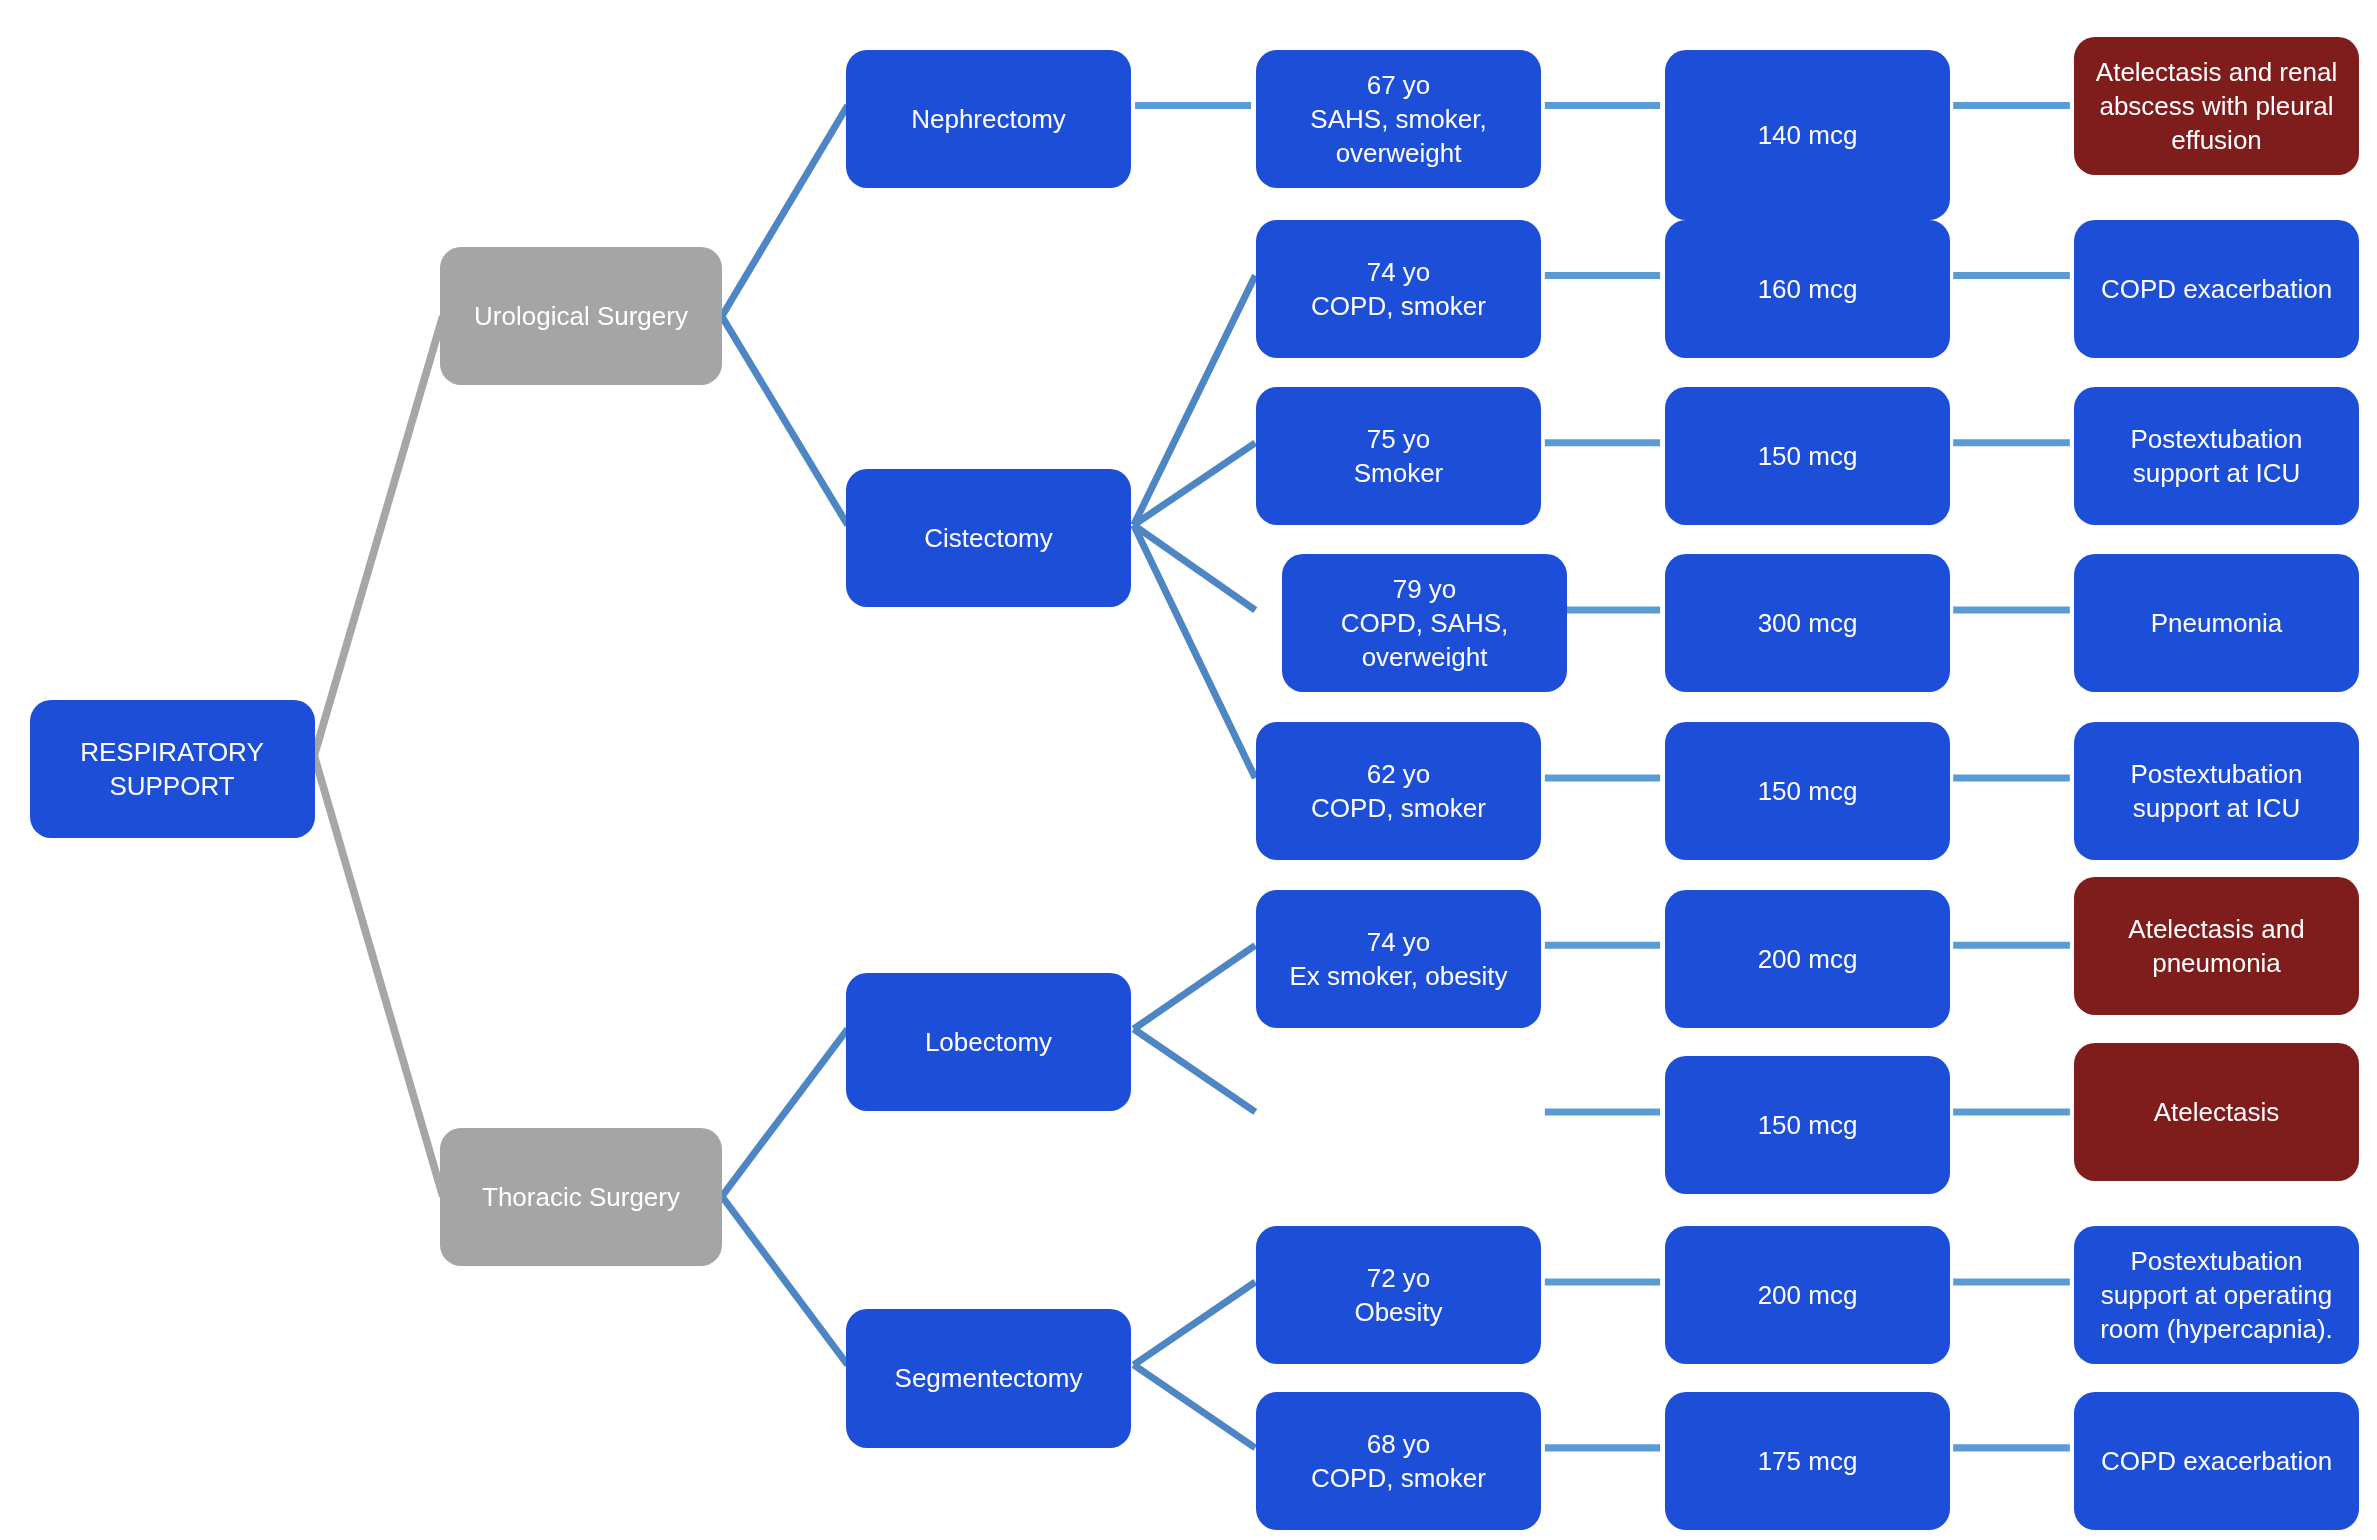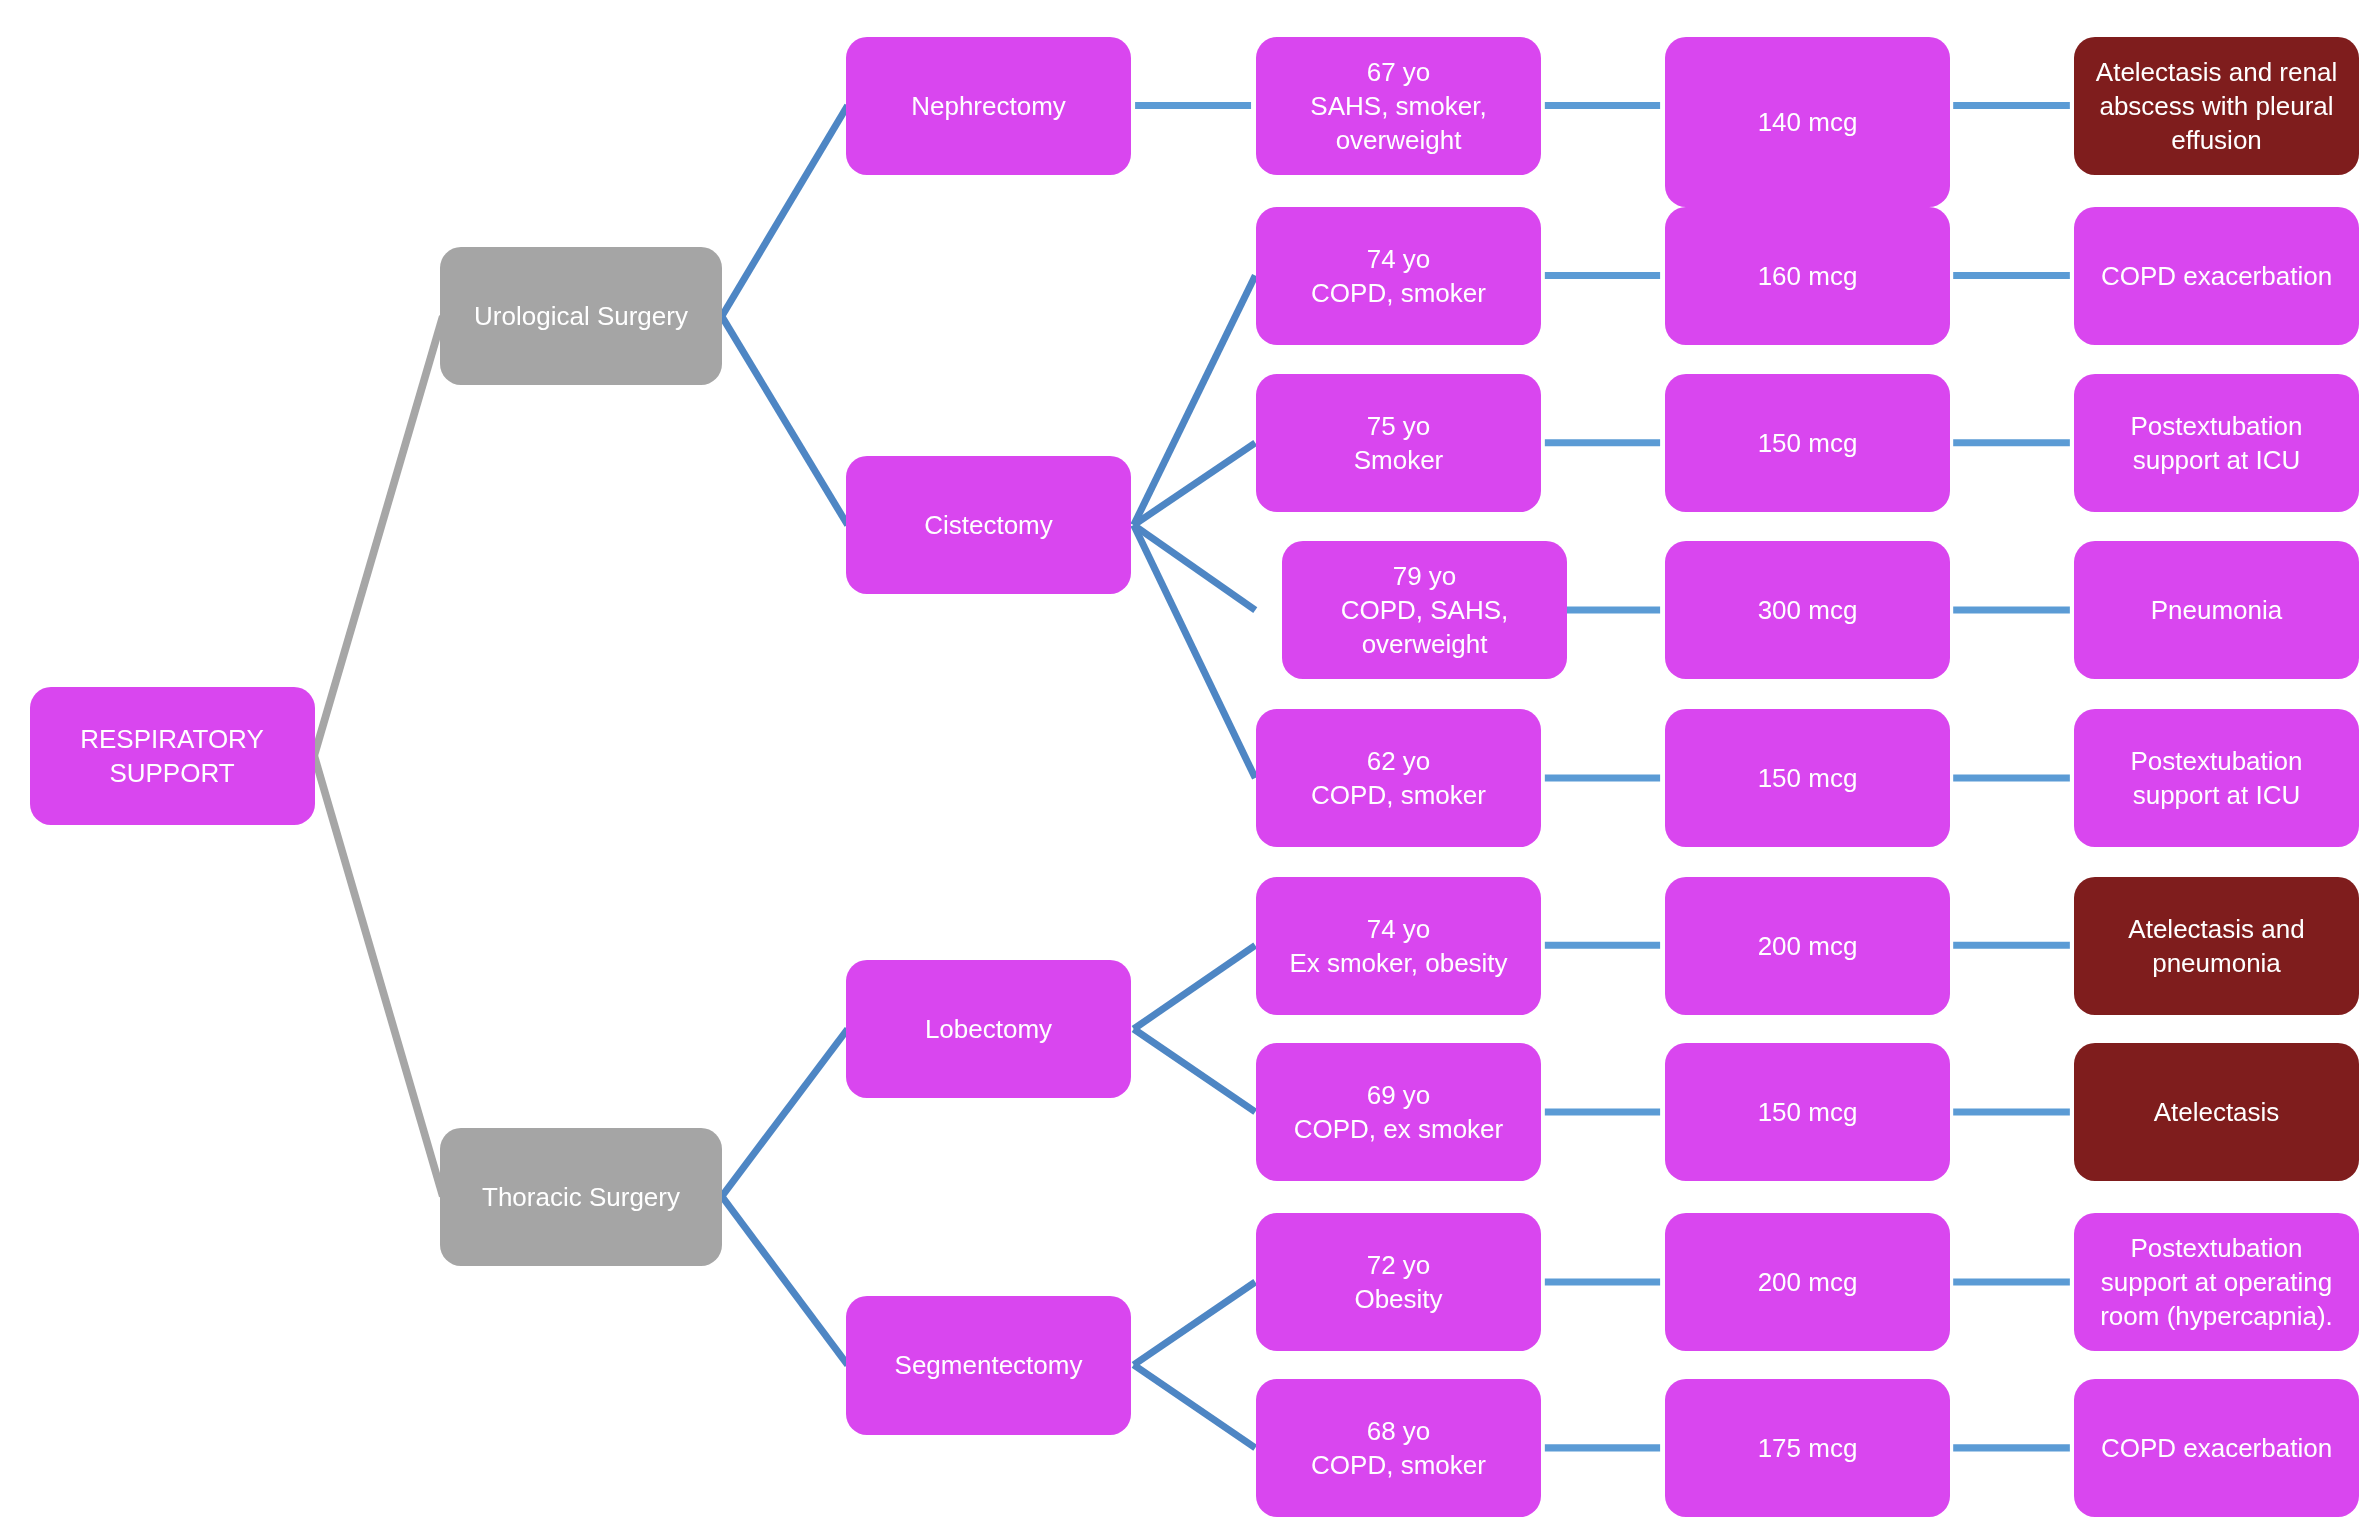--- a/index.html
+++ b/index.html
@@ -16,21 +16,21 @@
     box-sizing:border-box;
     display:flex;align-items:center;justify-content:center;
     text-align:center;
     color:#ffffff;
     font-size:26px;
     line-height:1.32;
     border-radius:21px;
     padding:5.6px 12.7px;
     white-space:pre-line;
   }
-  .blue{background:#d946ef;}
+  .blue{background:#1d4ed8;margin-top:13px;}
   .gray{background:#A5A5A5;}
   .red{background:#7f1d1d;}
 </style>
 </head>
 <body>
 
 <div id="stage">
 
   <svg class="wires" width="2377" height="1540" viewBox="0 0 3382 2191">
 
@@ -91,22 +91,20 @@
 COPD, smoker</div>
   <div class="box blue" style="left:1256px;top:374px;width:285px;height:138px">75 yo
 Smoker</div>
   <div class="box blue" style="left:1282px;top:541px;width:285px;height:138px">79 yo
 COPD, SAHS,
 overweight</div>
   <div class="box blue" style="left:1256px;top:709px;width:285px;height:138px">62 yo
 COPD, smoker</div>
   <div class="box blue" style="left:1256px;top:877px;width:285px;height:138px">74 yo
 Ex smoker, obesity</div>
-  <div class="box blue" style="left:1256px;top:1043px;width:285px;height:138px">69 yo
-COPD, ex smoker</div>
   <div class="box blue" style="left:1256px;top:1213px;width:285px;height:138px">72 yo
 Obesity</div>
   <div class="box blue" style="left:1256px;top:1379px;width:285px;height:138px">68 yo
 COPD, smoker</div>
 
   <div class="box blue" style="left:1665px;top:37px;width:285px;height:170px">140 mcg</div>
   <div class="box blue" style="left:1665px;top:207px;width:285px;height:138px">160 mcg</div>
   <div class="box blue" style="left:1665px;top:374px;width:285px;height:138px">150 mcg</div>
   <div class="box blue" style="left:1665px;top:541px;width:285px;height:138px">300 mcg</div>
   <div class="box blue" style="left:1665px;top:709px;width:285px;height:138px">150 mcg</div>

